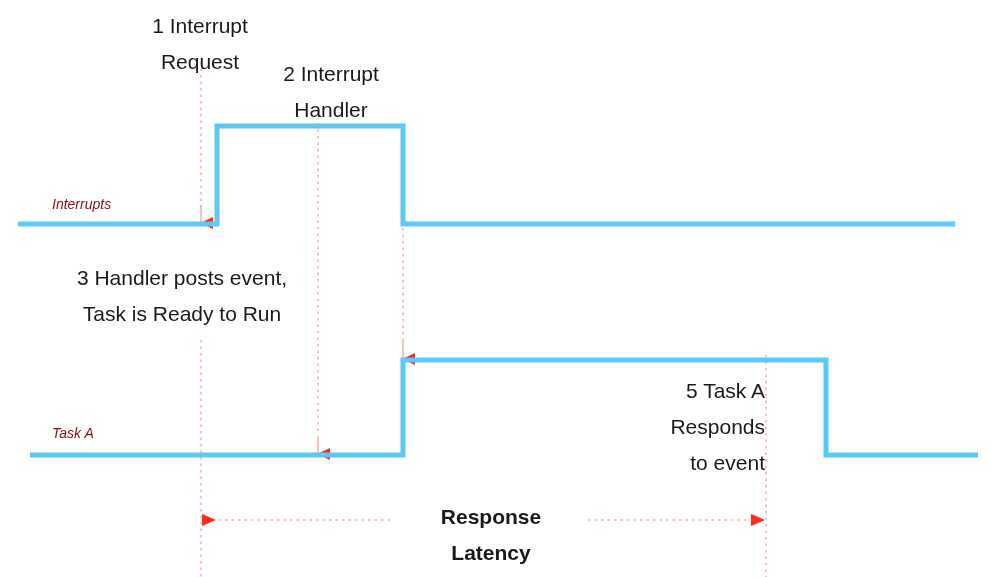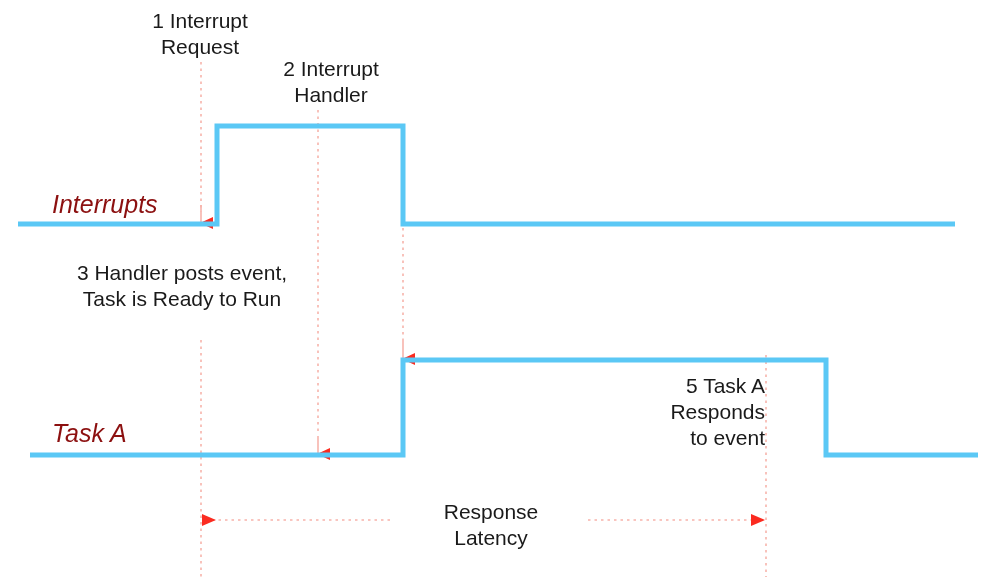--- a/index.html
+++ b/index.html
@@ -19,42 +19,42 @@
     position: absolute;
     left: 0;
     top: 0;
     width: 1000px;
     height: 577px;
   }
   .label {
     position: absolute;
     color: #1a1a1a;
     font-size: 21px;
-    line-height: 26px;
+    line-height: 36px;
     white-space: pre;
     font-family: "Liberation Sans", sans-serif;
   }
   .label.center { text-align: center; }
   .label.right  { text-align: right; }
   .lane-label {
     position: absolute;
     color: #8c1010;
     font-style: italic;
-    font-size: 25px;
+    font-size: 14px;
     line-height: 24px;
     white-space: pre;
     font-family: "Liberation Sans", sans-serif;
   }
   
   #ann-1 { left: 100px;  top: 8px;   width: 200px; }
   #ann-2 { left: 231px;  top: 56px;  width: 200px; }
   #ann-3 { left: 32px;   top: 260px; width: 300px; }
   #ann-4 { left: 412px;  top: 236px; width: 330px; text-align: left; }
   #ann-5 { left: 605px;  top: 373px; width: 160px; text-align: right; }
-  #ann-latency { left: 391px; top: 499px; width: 200px; }
+  #ann-latency { left: 391px; top: 499px; width: 200px; font-weight: bold; }
   #lane-interrupts { left: 52px;  top: 192px; }
   #lane-taska      { left: 52px;  top: 421px; }
 </style>
 </head>
 <body>
 
 <div id="diagram-root">
 
   <svg class="canvas" viewBox="0 0 1000 577">
     <defs>

